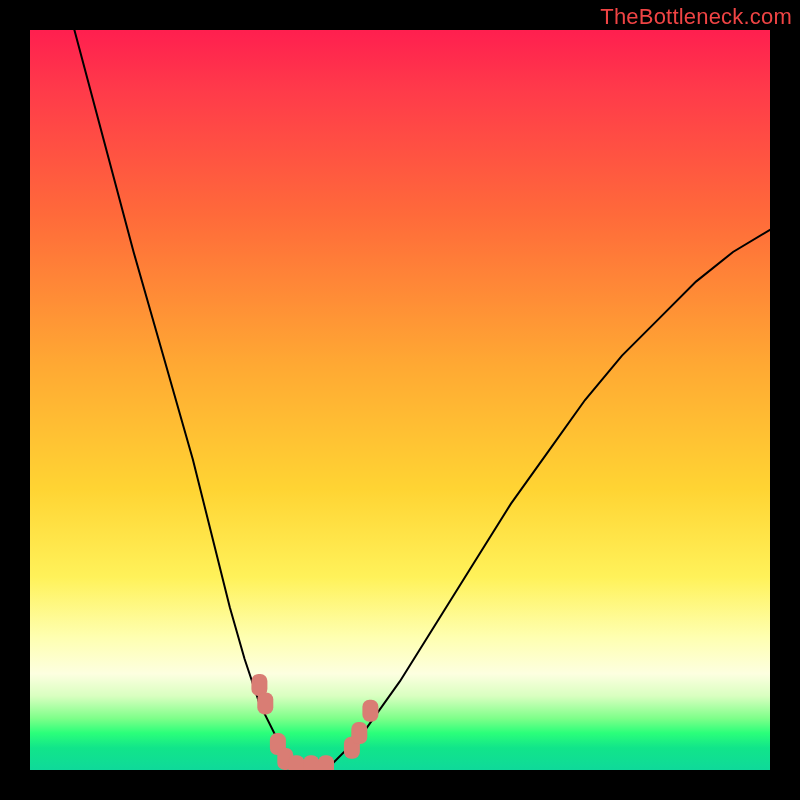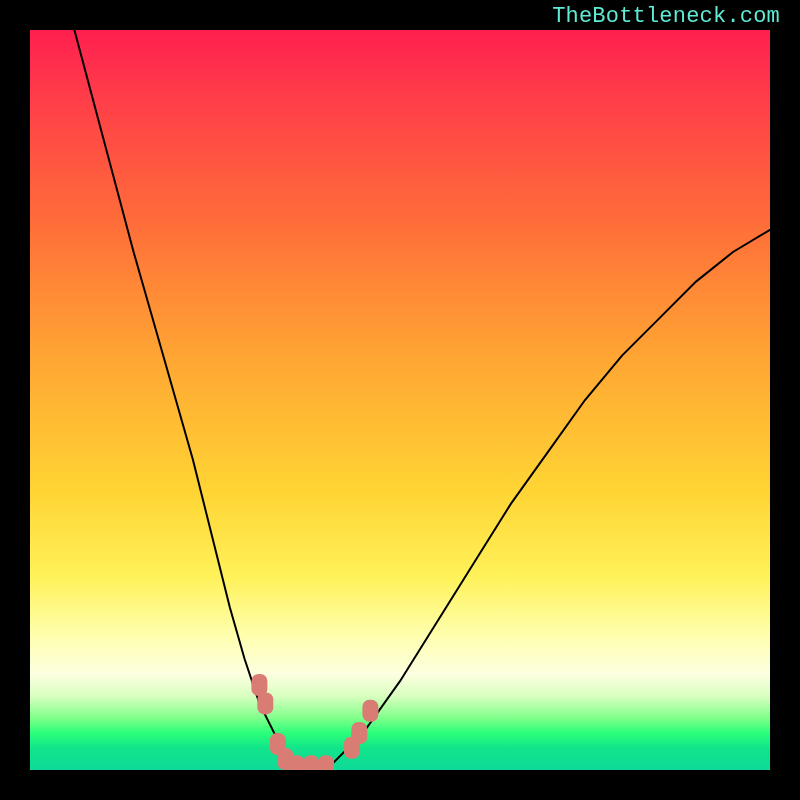--- a/index.html
+++ b/index.html
@@ -36,26 +36,25 @@
       #d9ffc0 90%,
       #7fff8a 93%,
       #2bff7a 95%,
       #11e58a 97%,
       #0fd99a 100%
     );
   }
   .watermark {
     position: absolute;
     top: 4px;
-    right: 20px;
-    color: #5eead4;
+    right: 8px;
+    color: #ef4444;
     font-size: 22px;
     letter-spacing: 0.2px;
     user-select: none;
-    font-family: Liberation Mono, monospace;
   }
 </style>
 </head>
 <body>
 
 <div class="frame">
   <div class="plot-area">
     <svg viewBox="0 0 740 740" width="740" height="740" preserveAspectRatio="none" style="position:absolute;inset:0;">
       <g>
         <path id="curve-path" fill="none" stroke="#000" stroke-width="2" stroke-linecap="round" d="M44.4 0.0 L74.0 111.0 L103.6 222.0 L133.2 325.6 L162.8 429.2 L185.0 518.0 L199.8 577.2 L214.6 629.0 L229.4 673.4 L244.2 703.0 L259.0 725.2 L273.8 740.0 L288.6 740.0 L303.4 732.6 L333.0 703.0 L370.0 651.2 L407.0 592.0 L444.0 532.8 L481.0 473.6 L518.0 421.8 L555.0 370.0 L592.0 325.6 L629.0 288.6 L666.0 251.6 L703.0 222.0 L740.0 199.8"></path>

